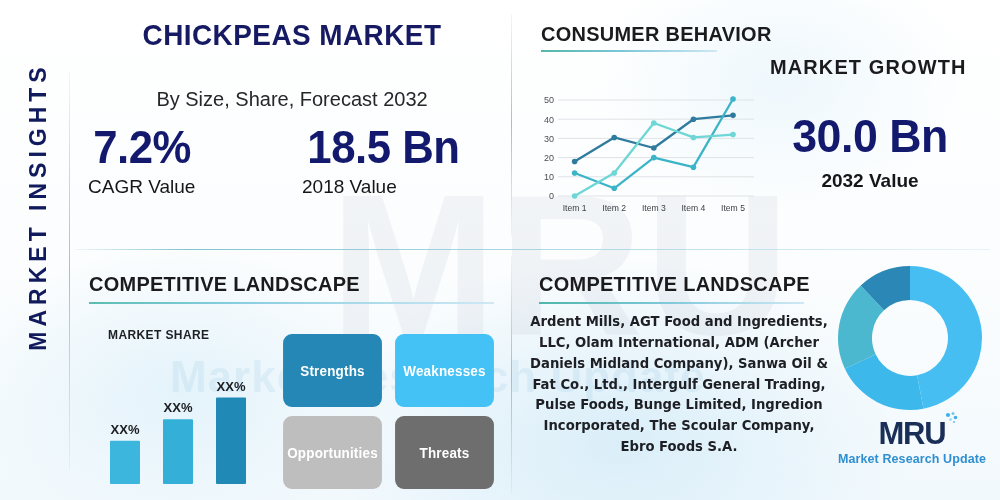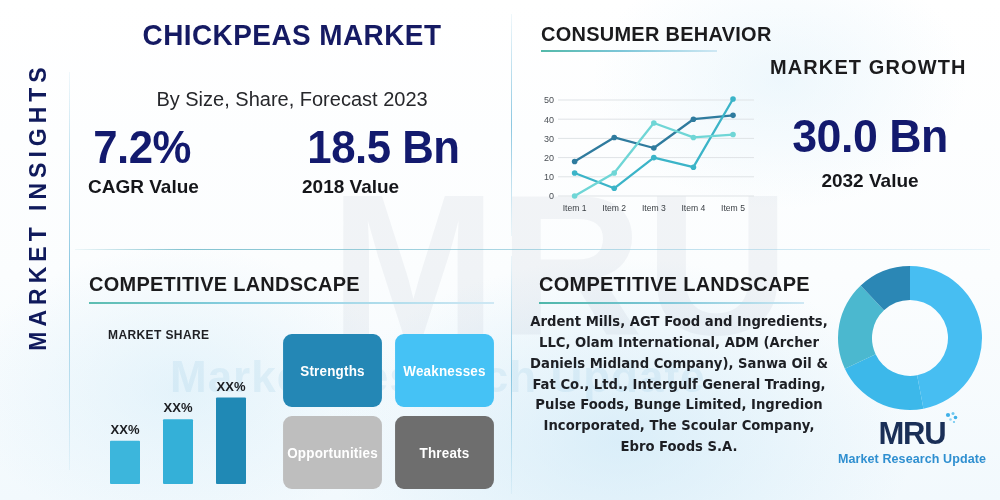--- a/index.html
+++ b/index.html
@@ -117,21 +117,21 @@
     font-size: 46px;
     font-weight: 700;
     color: #131a6e;
     line-height: 1.04;
     letter-spacing: -0.5px;
     font-family: "Liberation Sans Narrow", "Liberation Sans", sans-serif;
     transform: scaleX(0.95);
   }
   .stat-label {
     font-size: 19px;
-    font-weight: 700;
+    font-weight: 400;
     color: #15161a;
     margin-top: 4px;
   }
 
   
   #q2 { position: absolute; left: 512px; top: 0; width: 488px; height: 308px; }
 
   .section-head {
     position: absolute;
     font-size: 21px;
@@ -292,21 +292,21 @@
 
   <div class="v-divider" id="div-left"></div>
   <div class="v-divider" id="div-mid-t"></div>
   <div class="v-divider" id="div-mid-b"></div>
   <div class="h-divider" id="div-h"></div>
 
   <div id="vertical-label">MARKET INSIGHTS</div>
 
   <div id="q1">
     <div id="main-title">CHICKPEAS MARKET</div>
-    <div id="subtitle">By Size, Share, Forecast 2023</div>
+    <div id="subtitle">By Size, Share, Forecast 2032</div>
 
     <div class="stat-col" id="stat-cagr">
       <div class="stat-big">7.2%</div>
       <div class="stat-label">CAGR Value</div>
     </div>
 
     <div class="stat-col" id="stat-2025">
       <div class="stat-big">18.5 Bn</div>
       <div class="stat-label">2018 Value</div>
     </div>

